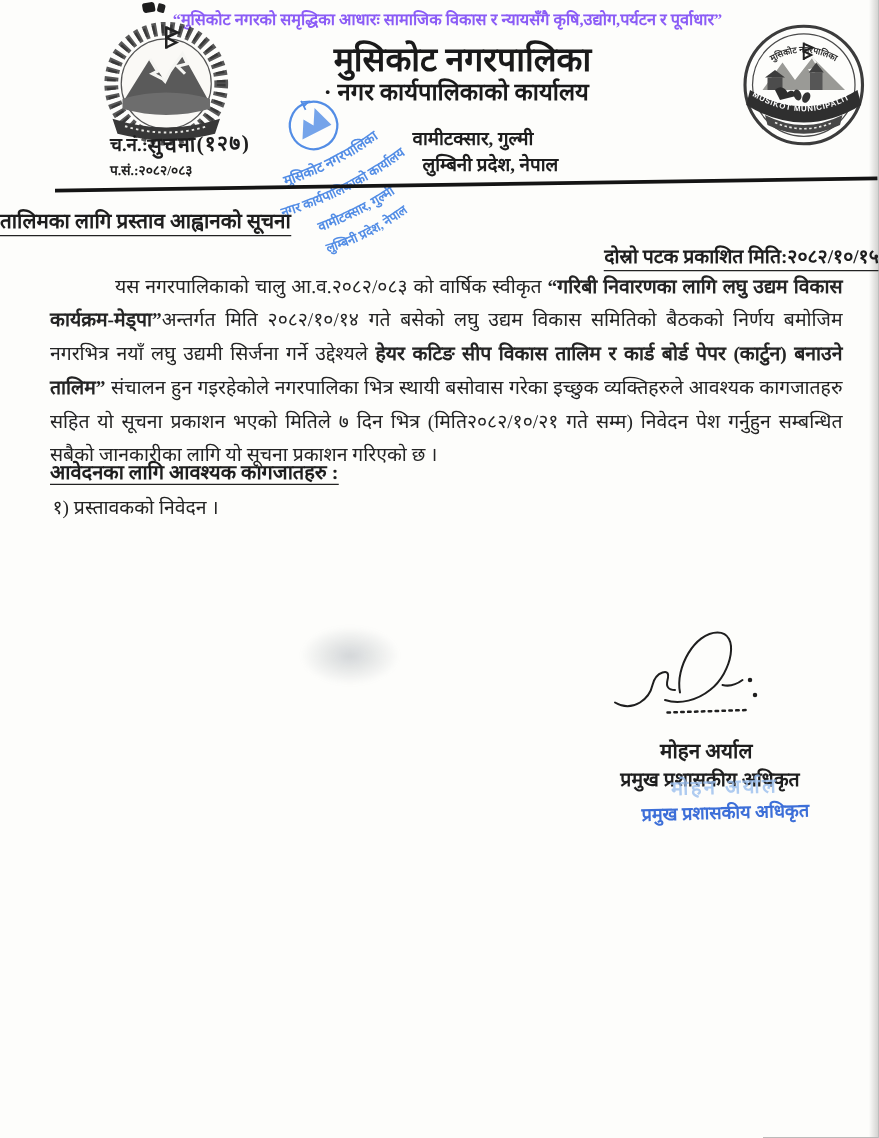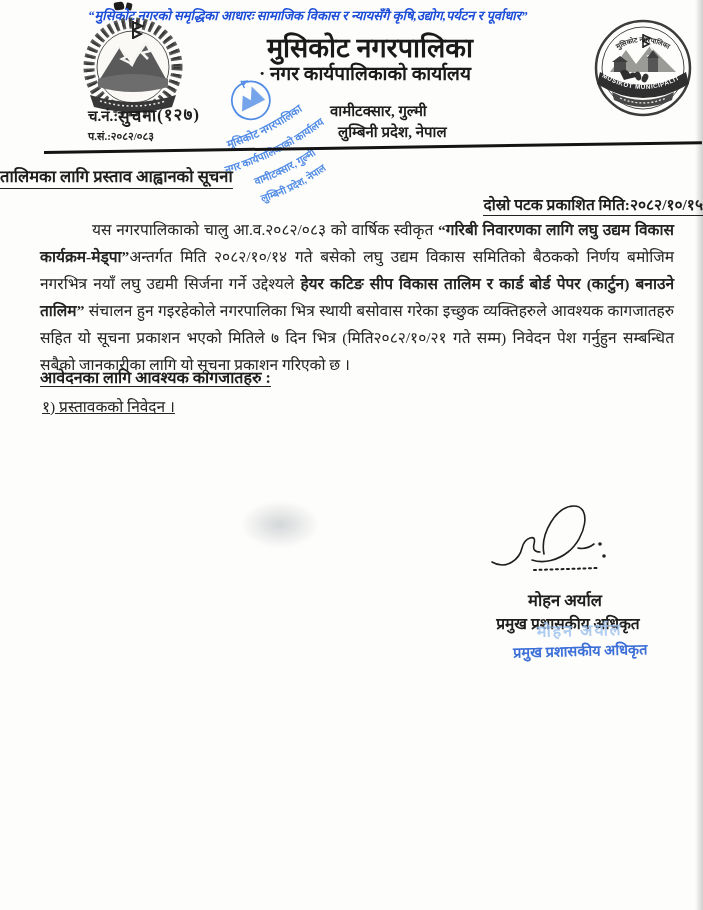--- a/index.html
+++ b/index.html
@@ -4,38 +4,38 @@
 <style>
   html,body{margin:0;padding:0;background:#888;}
   .page{
     position:relative;width:703px;height:910px;margin:0 auto;
     background:#fdfdfb;overflow:hidden;
     font-family:"Liberation Serif","DejaVu Serif",serif;
     color:#1e1e1e;
   }
   .abs{position:absolute;}
   
-  .slogan{left:88px;top:6px;width:540px;font-size:13px;font-weight:bold;color:#1d4ed8;font-style:italic;}
+  .slogan{left:88px;top:6px;width:540px;text-align:center;font-size:13px;font-weight:bold;color:#8b5cf6;}
   .title-muni{left:180px;top:28px;width:380px;text-align:center;font-size:27px;font-weight:bold;color:#1a1a1a;}
   .title-office{left:160px;top:60px;width:410px;text-align:center;font-size:19px;font-weight:bold;color:#1a1a1a;}
   .addr1{left:330px;top:100px;font-size:15px;font-weight:bold;}
   .addr2{left:338px;top:121px;font-size:15px;font-weight:600;}
   .ref-line1{left:88px;top:103px;font-size:15px;font-weight:bold;white-space:nowrap;}
   .ref-hand{font-size:17px;font-weight:600;letter-spacing:1px;display:inline-block;transform:rotate(-2deg);}
   .ref-line2{left:88px;top:128px;font-size:11px;font-weight:bold;}
   .divider{left:44px;top:151px;width:658px;height:3px;background:#141414;transform:rotate(-0.85deg);transform-origin:left center;}
   
   .notice-title{left:0;top:164px;width:703px;text-align:left;font-size:16.5px;font-weight:bold;}
   .notice-title span,.notice-date span{border-bottom:1.6px solid #222;padding-bottom:2px;}
   .notice-date{left:0;top:193px;width:703px;text-align:right;font-size:15.5px;font-weight:bold;}
   .body-par{left:40px;top:216px;width:634px;font-size:15.5px;line-height:27px;text-align:justify;text-indent:52px;color:#242424;}
   .b{font-weight:bold;}
   .docs-heading{left:40px;top:366px;font-size:16px;font-weight:bold;}
   .docs-heading span{border-bottom:1.7px solid #222;padding-bottom:0;}
-  .docs-list{left:42px;top:394px;font-size:15.5px;line-height:26.5px;color:#242424;text-decoration:underline;}
+  .docs-list{left:42px;top:394px;font-size:15.5px;line-height:26.5px;color:#242424;}
   
   .sig-svg{left:470px;top:500px;}
   .sig-name{left:480px;top:588px;width:170px;text-align:center;font-size:16.5px;font-weight:bold;}
   .sig-desg{left:448px;top:612px;width:240px;text-align:center;font-size:15.5px;font-weight:bold;}
   .sig-stamp{left:495px;top:621px;width:170px;text-align:center;transform:rotate(-1.5deg);line-height:20px;}
   .sig-stamp .l1{font-size:16px;font-weight:bold;color:#9bbfee;opacity:.8;letter-spacing:2px;}
   .sig-stamp .l2{font-size:14.5px;font-weight:bold;color:#3d6fd8;}
   
   .smudge{left:225px;top:492px;width:110px;height:65px;background:radial-gradient(closest-side,rgba(115,125,135,.3),rgba(115,125,135,0) 72%);filter:blur(1.5px);}
   .edge-shadow{right:0;top:0;width:8px;height:910px;background:linear-gradient(to right,rgba(0,0,0,0),rgba(0,0,0,0.18));}

